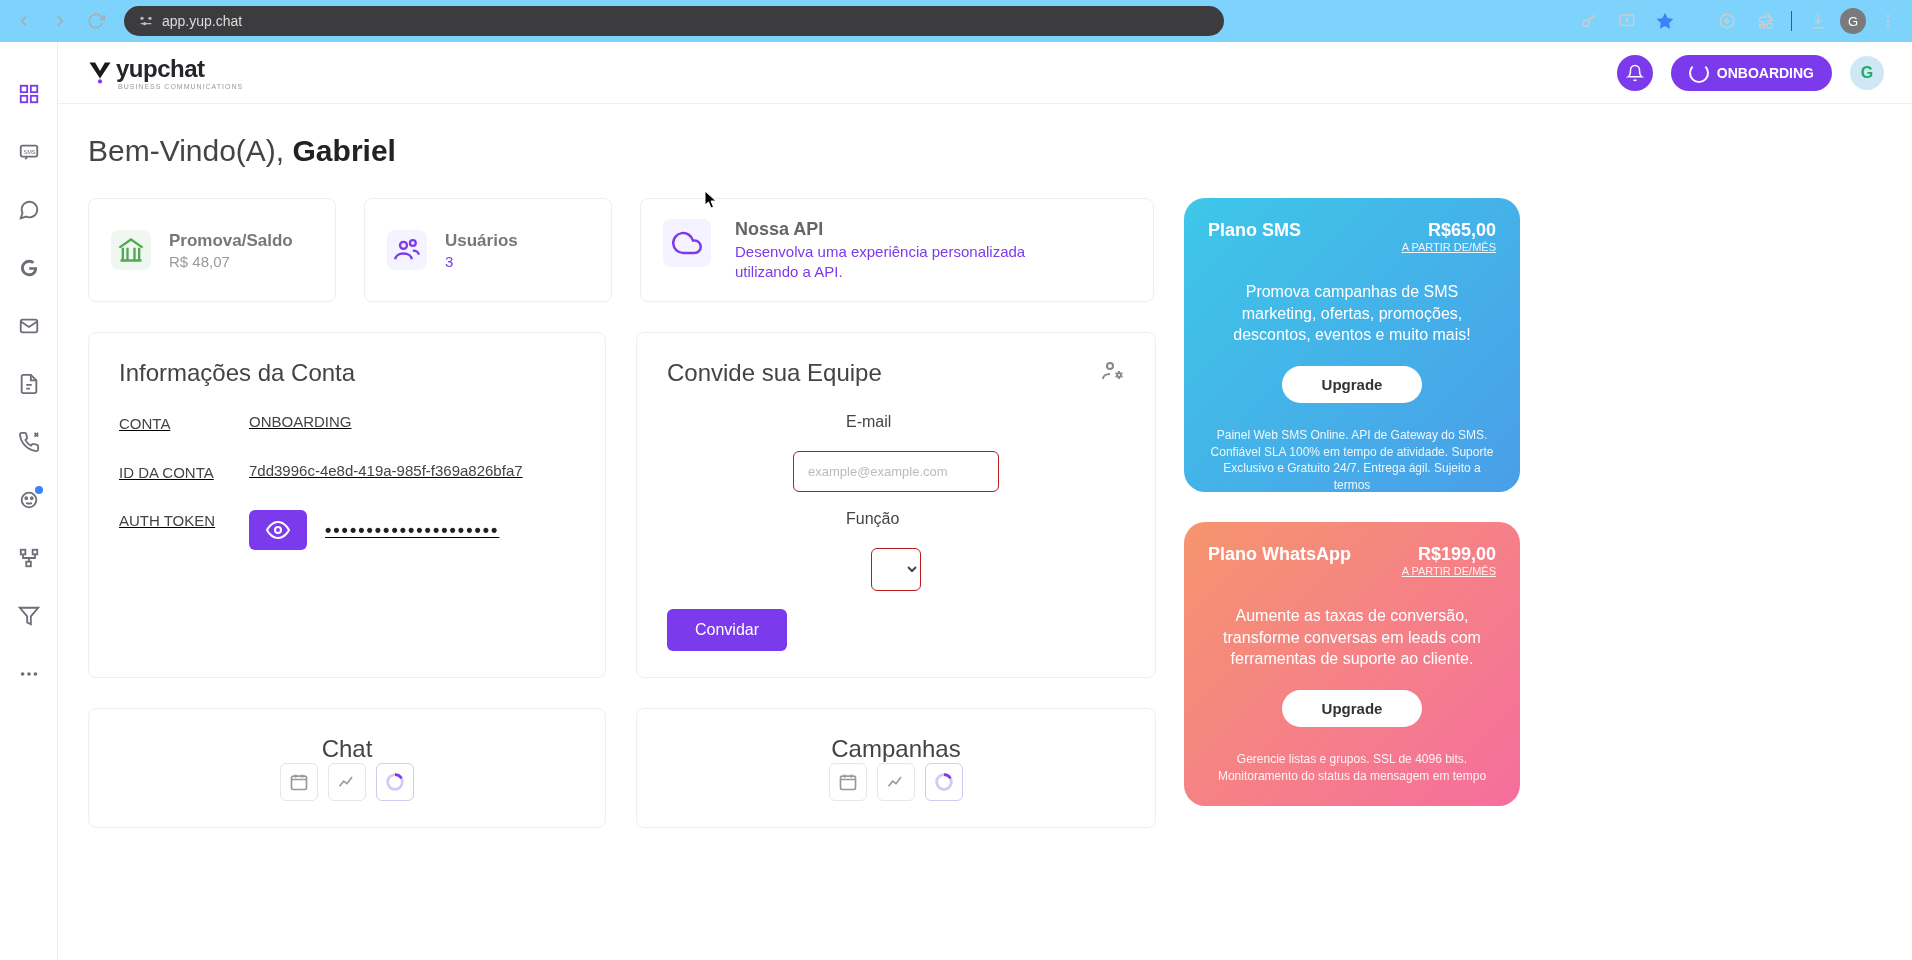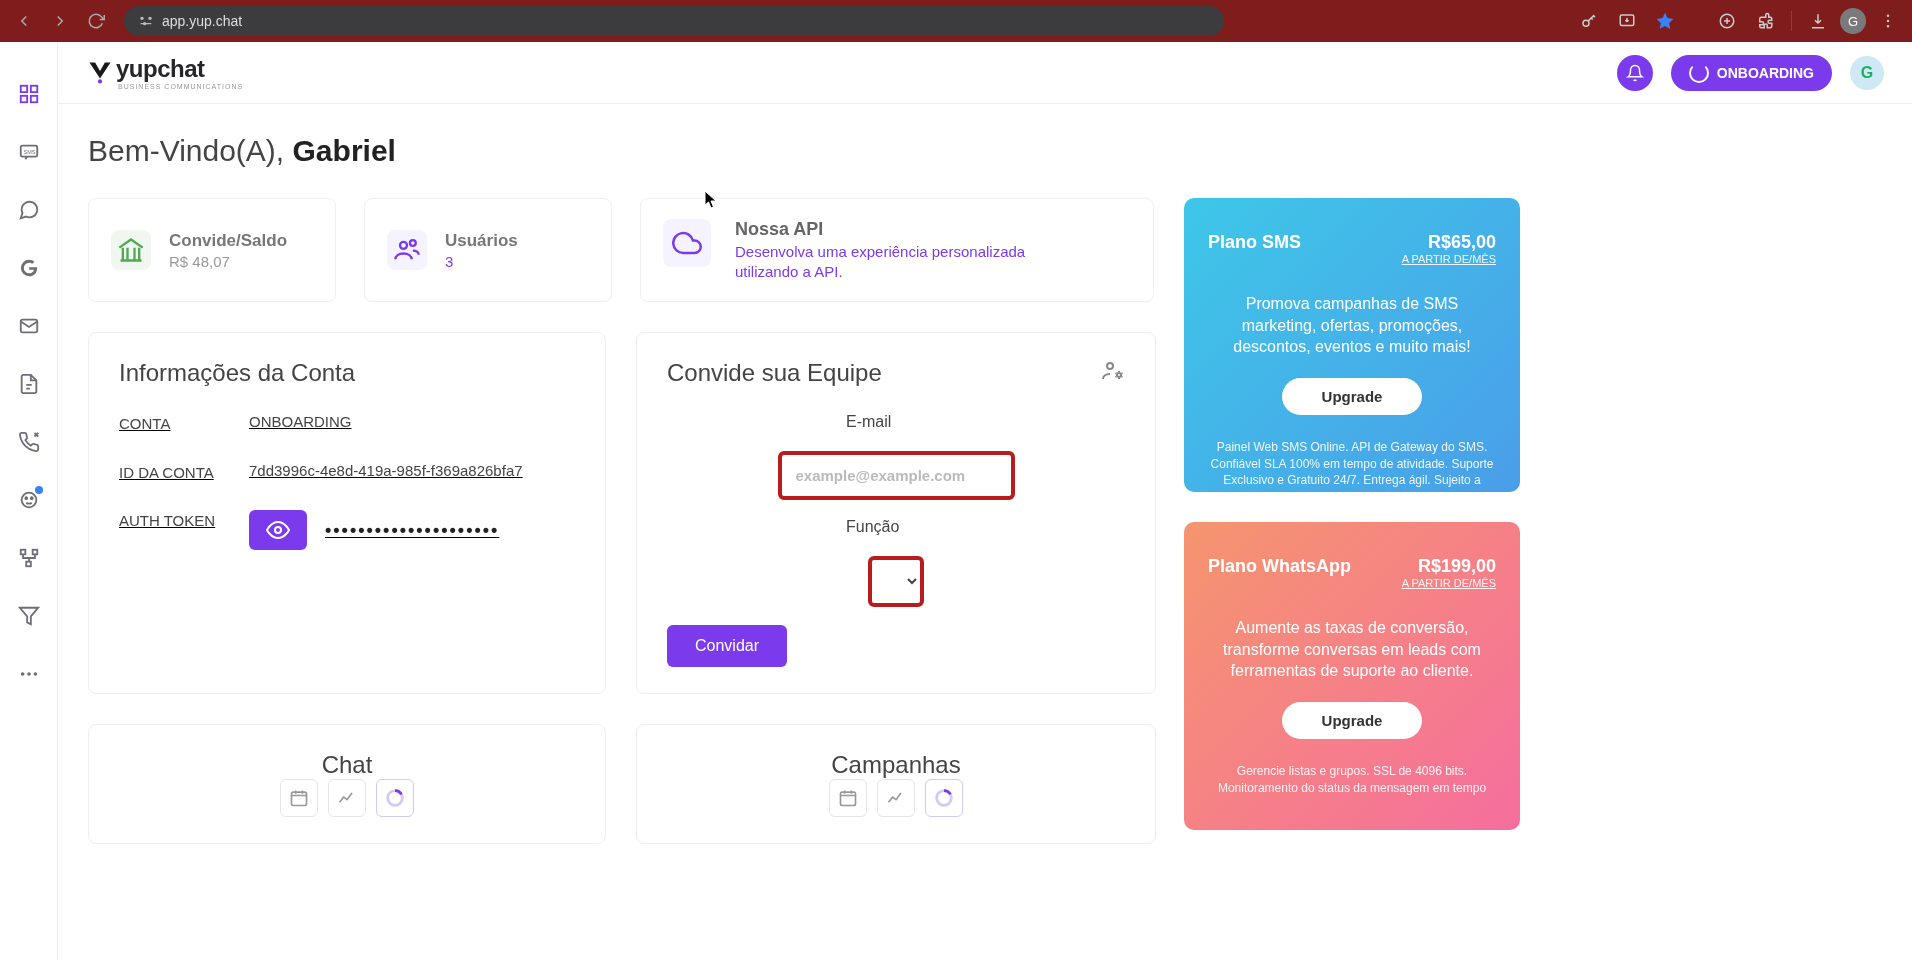--- a/index.html
+++ b/index.html
@@ -1,19 +1,19 @@
 <!DOCTYPE html>
 <html><head>
 <meta charset="utf-8">
 <style>
 * { margin:0; padding:0; box-sizing:border-box; font-family: 'Segoe UI', Arial, sans-serif; }
 body { background:#fff; overflow:hidden; width:1912px; height:960px; }
 
 
-.browser-bar { height:42px; background:#7f1d1d; display:flex; align-items:center; padding:0 8px; gap:4px; }
+.browser-bar { height:42px; background:#7dd3fc; display:flex; align-items:center; padding:0 8px; gap:4px; }
 .browser-bar .nav-btn { width:32px; height:32px; display:flex; align-items:center; justify-content:center; color:#aaa; cursor:pointer; border-radius:50%; }
 .browser-bar .nav-btn svg { width:18px; height:18px; }
 .url-bar { flex:0 0 auto; margin-left:8px; display:flex; align-items:center; background:#3c3c3f; border-radius:16px; padding:4px 14px; height:30px; color:#ddd; font-size:14px; width:1100px; gap:8px;}
 .url-bar .secure { color:#bbb; display:flex; align-items:center; }
 .browser-right { margin-left:auto; display:flex; align-items:center; gap:6px; }
 .browser-right .ext { width:32px; height:32px; display:flex; align-items:center; justify-content:center; color:#ccc; cursor:pointer; }
 .browser-right .divider { width:1px; height:20px; background:#555; margin:0 4px; }
 .avatar-g { width:26px; height:26px; border-radius:50%; background:#7a7a7d; color:#fff; display:flex; align-items:center; justify-content:center; font-size:13px; }
 
 
@@ -48,21 +48,21 @@
 .stat-card .ic svg { width:28px; height:28px; }
 .stat-card .lbl { font-size:17px; color:#777; font-weight:600; }
 .stat-card .val { font-size:15px; color:#999; margin-top:2px; }
 .stat-card .val.purple { color:#7c3aed; }
 
 .api-card { display:flex; align-items:flex-start; gap:24px; }
 .api-card .ic { width:48px; height:48px; background:#f5f3ff; border-radius:8px; display:flex; align-items:center; justify-content:center; color:#7c3aed;}
 .api-card .title { font-size:18px; color:#666; font-weight:600; }
 .api-card .desc { font-size:15px; color:#7c3aed; margin-top:2px; max-width:340px; line-height:1.3;}
 
-.promo { border:none; border-radius:10px; color:#fff; padding:34px 24px; display:flex; flex-direction:column; position:relative; }
+.promo { border:none; border-radius:21px; color:#fff; padding:22px 24px; display:flex; flex-direction:column; position:relative; }
 .promo.sms { background:linear-gradient(135deg,#3ec7e8,#4a9ee8); height:294px; }
 .promo.wa { background:linear-gradient(135deg,#f5956e,#f56e9e); margin-top:30px; }
 .promo-head { display:flex; justify-content:space-between; }
 .promo-title { font-size:18px; font-weight:600; }
 .promo-price { font-size:18px; font-weight:700; text-align:right; }
 .promo-sub { font-size:11px; text-align:right; opacity:.9;text-decoration:underline; }
 .promo-body { text-align:center; margin-top:28px; font-size:16px; line-height:1.35; font-weight:500; }
 .promo-btn { background:#fff; color:#333; border:none; border-radius:22px; padding:10px 40px; font-size:15px; font-weight:600; margin:20px auto 0; cursor:pointer; }
 .promo-foot { text-align:center; font-size:12px; opacity:.9; margin-top:24px; line-height:1.4; }
 
@@ -73,21 +73,21 @@
 .info-label { width:130px; font-size:15px; color:#444; text-transform:uppercase; line-height:1.5;}
 .info-val { font-size:15px; color:#444; }
 .token-row { display:flex; align-items:center; gap:18px; }
 .eye-btn { background:#7c3aed; color:#fff; border:none; border-radius:6px; width:58px; height:40px; display:flex; align-items:center; justify-content:center; cursor:pointer; }
 .dots { font-size:18px; letter-spacing:2px; color:#222; font-weight:900;}
 
 .invite-head { display:flex; justify-content:space-between; align-items:center; margin-bottom:26px;}
 .invite-head .gear { color:#888; cursor:pointer; }
 .form-row { display:flex; align-items:center; margin-bottom:18px; gap:20px;flex-direction:column;}
 .form-row label { width:100px; font-size:16px; color:#444; }
-.form-row input, .form-row select { flex:1; border:4px solid #b91c1c; border-radius:6px; padding:12px 14px; font-size:15px; color:#444; background:#fff;font-weight:bold; }
+.form-row input, .form-row select { flex:1; border:1px solid #b91c1c; border-radius:6px; padding:12px 14px; font-size:13px; color:#444; background:#fff; }
 .form-row input::placeholder { color:#bbb; }
 .invite-btn { background:#7c3aed; color:#fff; border:none; border-radius:6px; padding:12px 28px; font-size:16px; font-weight:500; cursor:pointer; }
 
 .row-bottom { display:grid; grid-template-columns: 518px 520px; gap:30px; margin-top:30px; }
 .chart-panel .panel-title { margin-bottom:0; }
 .chart-head { display:flex; align-items:center; justify-content:space-between;flex-direction:column; }
 .chart-tools { display:flex; gap:10px; }
 .tool { width:38px; height:38px; border:1px solid #e5e5ea; border-radius:6px; display:flex; align-items:center; justify-content:center; color:#999; cursor:pointer; }
 .tool.active { color:#7c3aed; border-color:#d4c8f5; }
 
@@ -285,21 +285,21 @@
       <div style="display:flex; gap:28px;">
         <div style="flex:0 0 1068px;">
           <div class="grid-top" style="grid-template-columns:248px 248px 514px;">
             <div class="card stat-card">
               <div class="ic green">
                   <svg viewBox="0 0 24 24" fill="none" stroke="currentColor" stroke-width="2">
                     <path d="M3 21h18M5 21V10M9 21V10M15 21V10M19 21V10M2 10l10-7 10 7"></path>
                   </svg>
                 </div>
               <div>
-                <div class="lbl">Convide/Saldo</div>
+                <div class="lbl">Promova/Saldo</div>
                 <div class="val">R$ 48,07</div>
               </div>
             </div>
             <div class="card stat-card">
               <div class="ic">
                   <svg viewBox="0 0 24 24" fill="none" stroke="currentColor" stroke-width="2">
                     <circle cx="9" cy="8" r="3"></circle>
                     <path d="M2 20c0-3 3-5 7-5s7 2 7 5"></path>
                     <circle cx="17" cy="6" r="2.5"></circle>
                     <path d="M22 16c0-2-2-3.5-5-3.5"></path>

